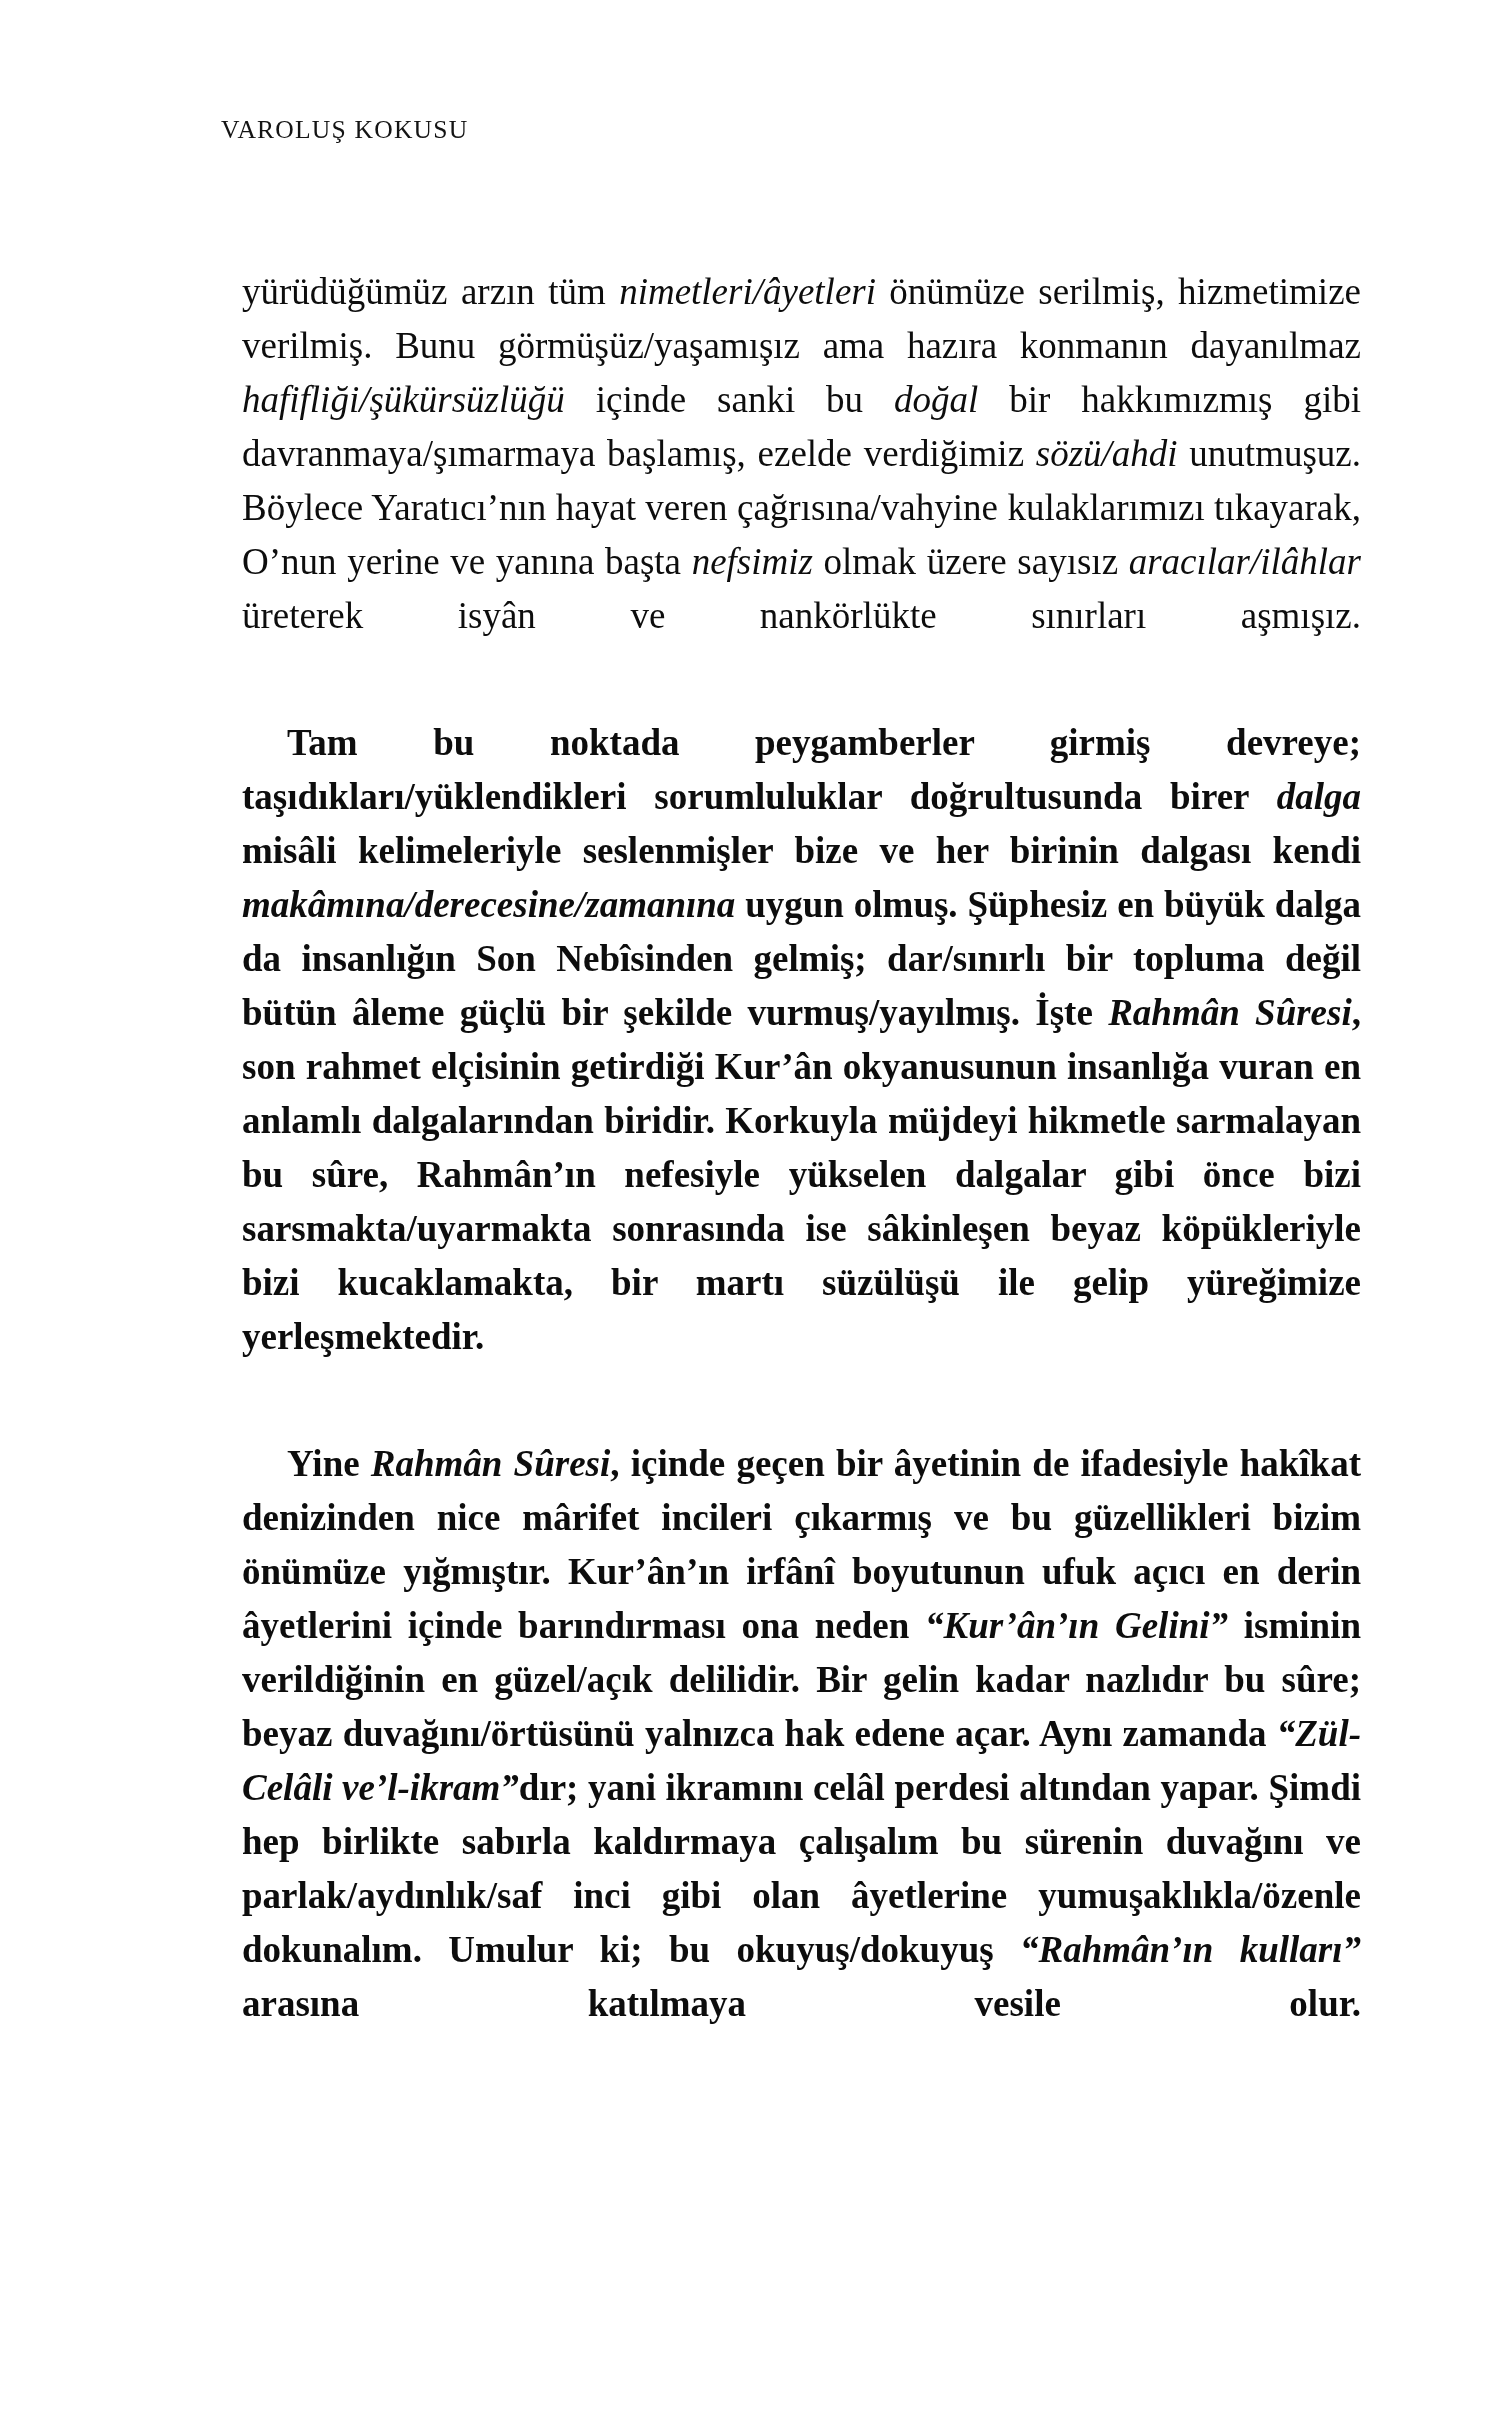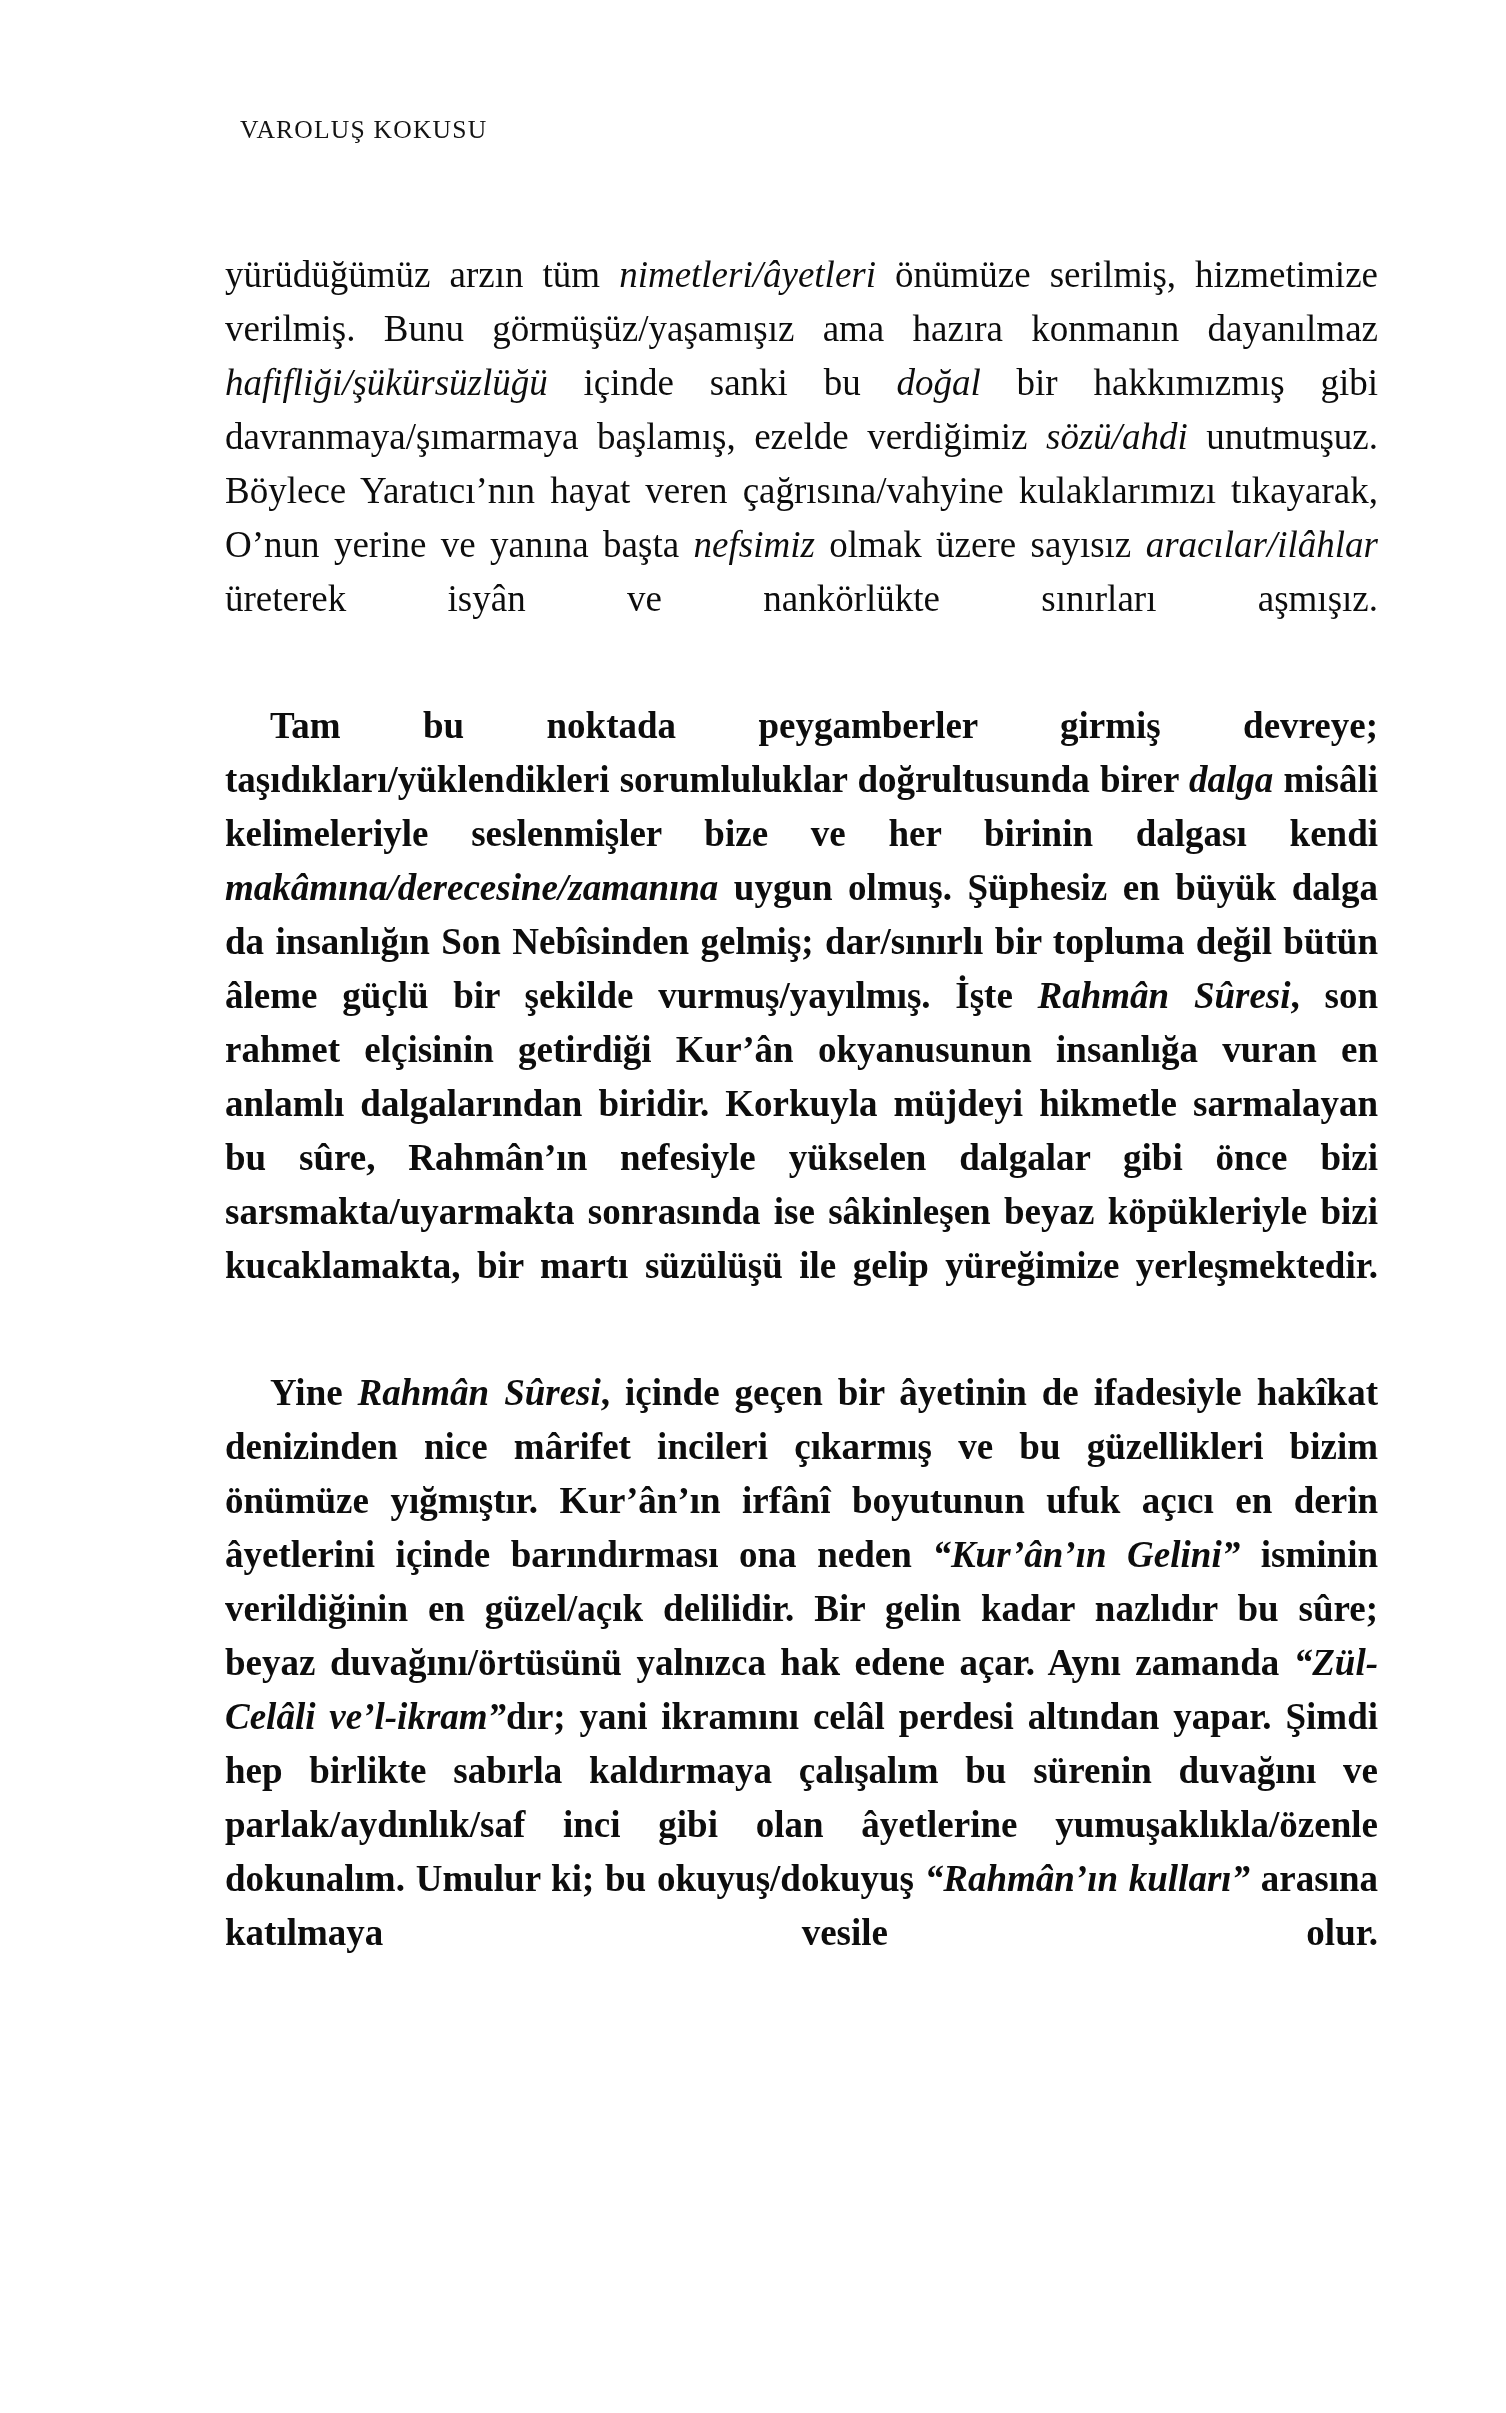--- a/index.html
+++ b/index.html
@@ -16,41 +16,41 @@
     margin: 0 auto;
     overflow: hidden;
     font-family: "Liberation Serif", "DejaVu Serif", serif;
     color: #0d0d0d;
     box-sizing: border-box;
   }
 
   
   .running-header {
     position: absolute;
-    left: 240px;
+    left: 221px;
     top: 115px;
     font-family: "Liberation Serif", "DejaVu Serif", serif;
     font-size: 25.6px;
     line-height: 1.2;
     letter-spacing: 1.2px;
     color: #141414;
     white-space: nowrap;
     font-variant: normal;
   }
 
   
   .text-block {
     position: absolute;
     left: 225px;
     top: 248px;
     width: 1153px;
   }
 
   p.body-par {
-    margin: 0;
+    margin: 17px;
     padding: 0;
     font-size: 37px;
     line-height: 54px;
     text-align: justify;
     text-justify: inter-word;
     color: #0d0d0d;
     hyphens: none;
     -webkit-hyphens: none;
     word-spacing: 0.2px;
   }

